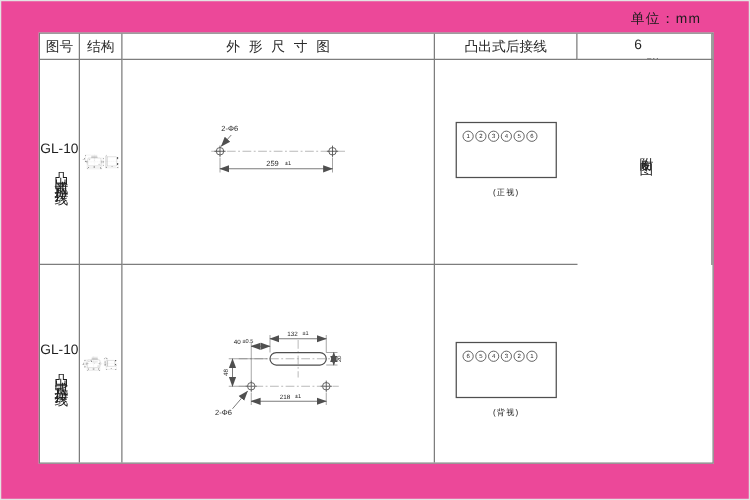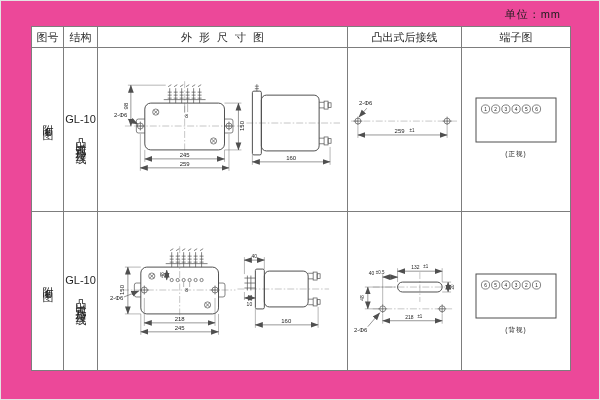--- a/index.html
+++ b/index.html
@@ -91,21 +91,20 @@
   <div class="unit">单位：mm</div>
 
   <div class="tbl">
 
     <div class="cell hdr">图号</div>
     <div class="cell hdr">结构</div>
     <div class="cell hdr sp">
         <span>外形尺寸图</span>
       </div>
     <div class="cell hdr">凸出式后接线</div>
-    <div class="cell hdr lc">端子图</div>
 
     <div class="cell">
       <div class="vtext">附图6</div>
     </div>
     <div class="cell structCell">
       <div class="model">GL-10</div>
       <div class="vdesc">凸出式前接线</div>
     </div>
 
     <div class="cell">

